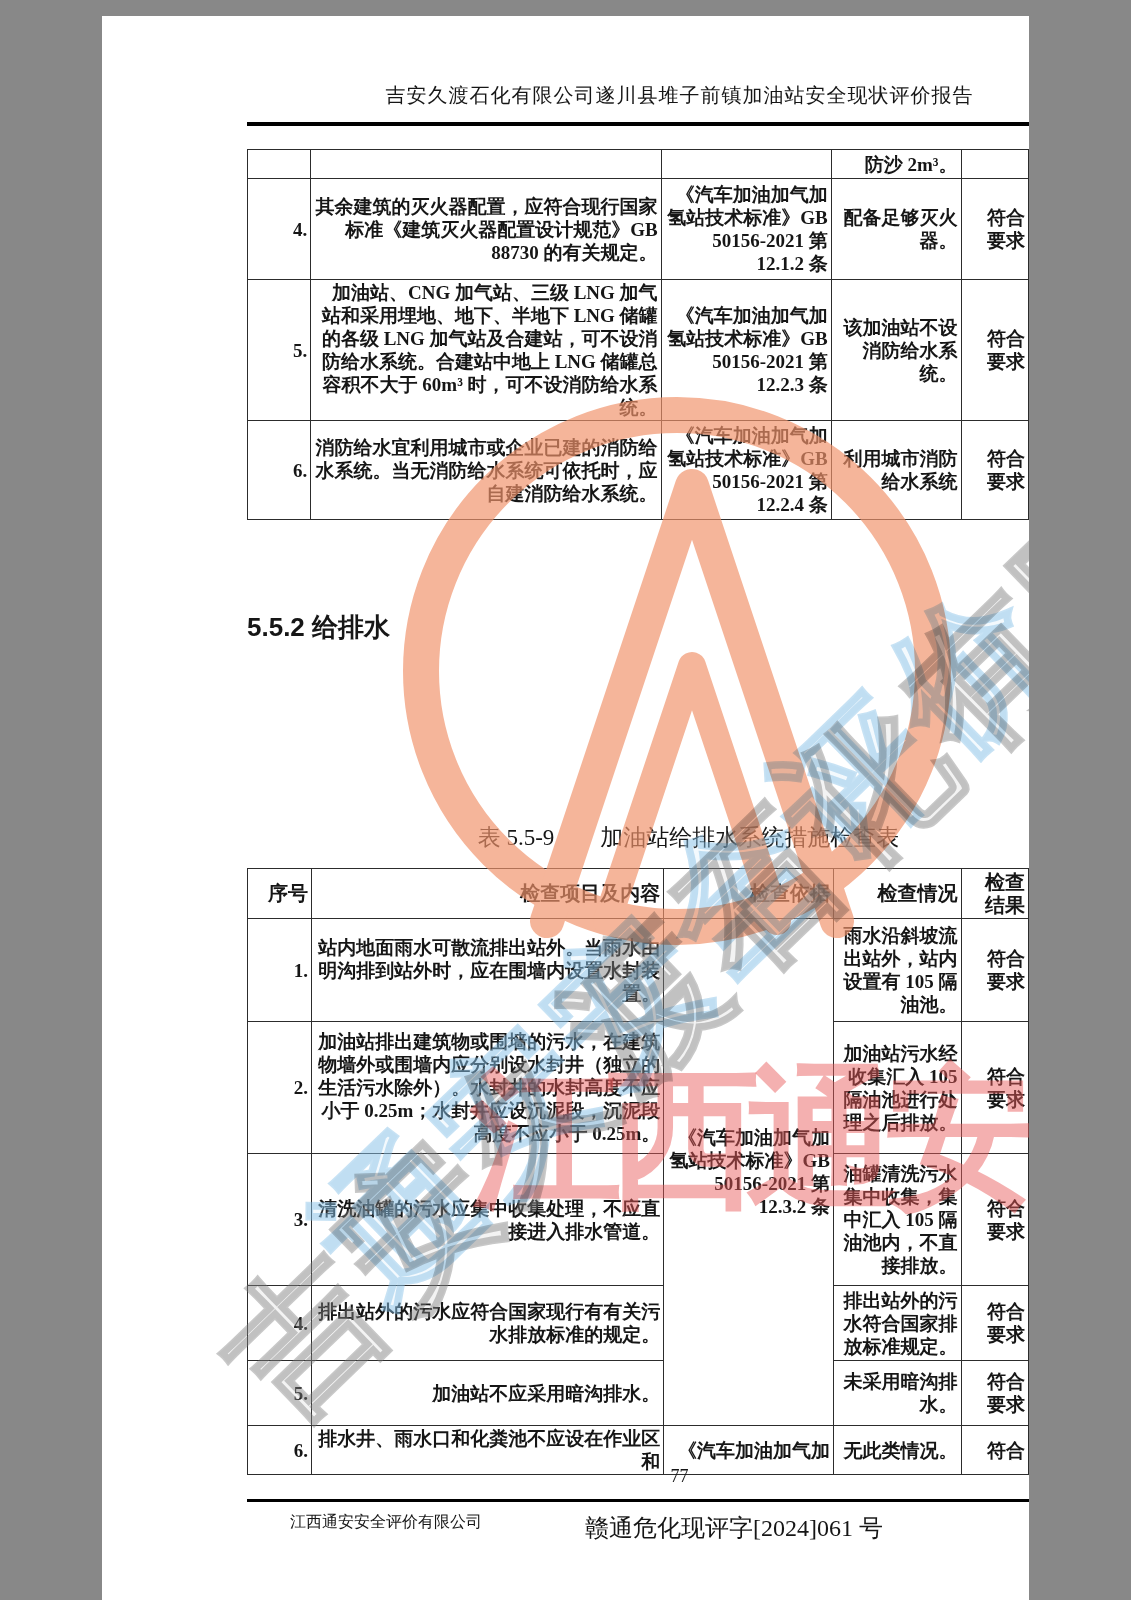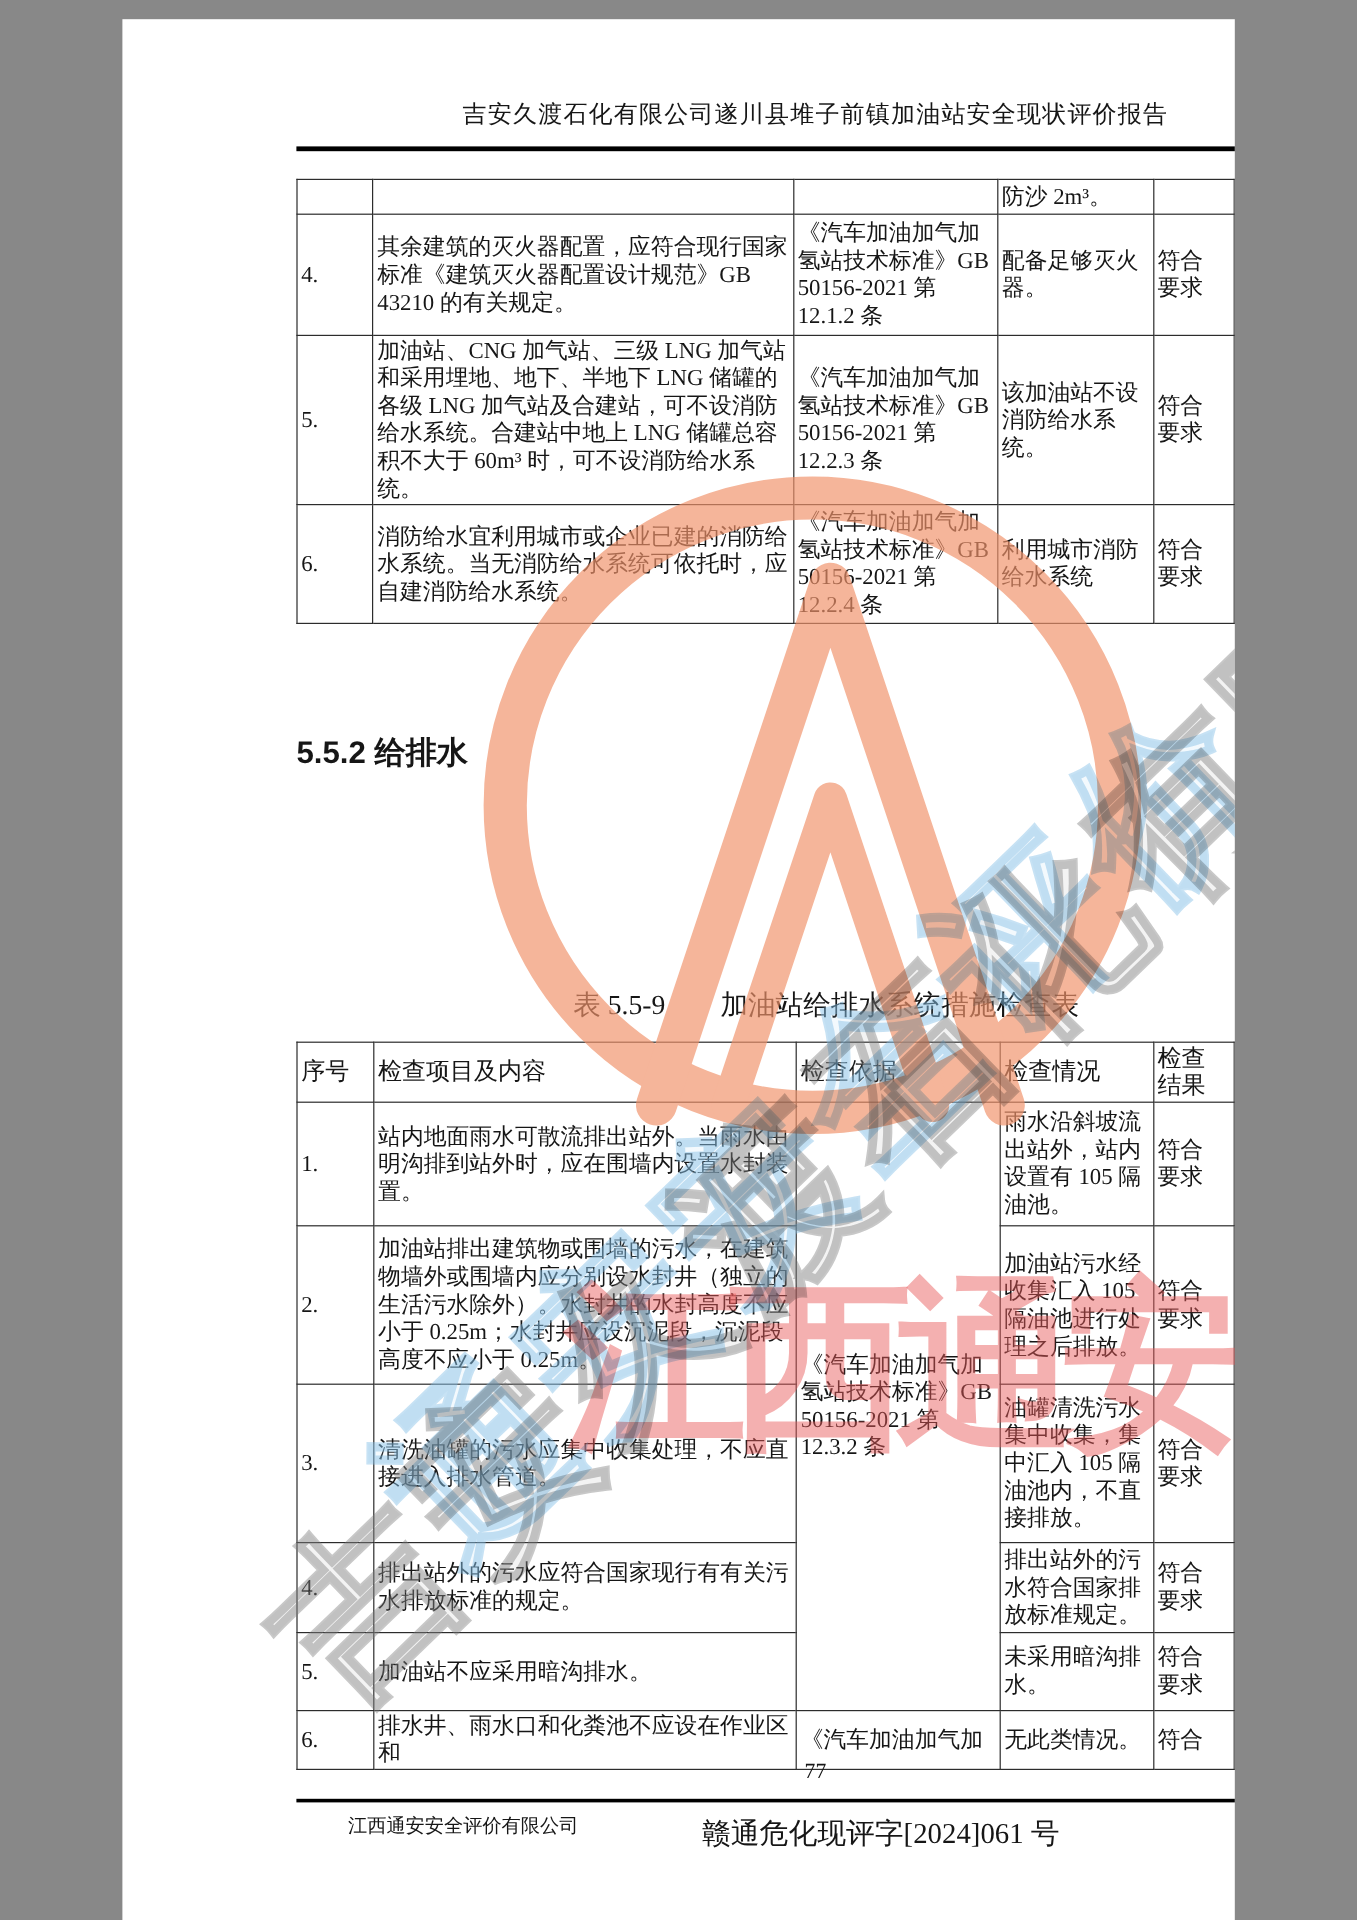--- a/index.html
+++ b/index.html
@@ -22,22 +22,22 @@
   #para1{top:492px;}
   #para2{top:650px;}
   .section-heading{position:absolute;left:145px;top:594px;
     font-family:"Liberation Sans","DejaVu Sans",sans-serif;font-weight:bold;font-size:26px;}
   .table-caption{position:absolute;left:145px;top:806px;width:883px;text-align:center;font-size:23px;}
   
   table.check{border-collapse:collapse;table-layout:fixed;position:absolute;left:145px;background:transparent;}
   #table1{top:133px;}
   #table2{top:852px;}
   table.check td, table.check th{
-    border:1.5px solid #2c2c2c;text-align:left;vertical-align:middle;
-    font-size:19px;line-height:23px;font-weight:normal;padding:1px 3px;overflow:hidden;
+    border:1.5px solid #2c2c2c;text-align:right;vertical-align:middle;
+    font-size:19px;line-height:23px;font-weight:bold;padding:1px 3px;overflow:hidden;
   }
   table.check th{font-size:20px;}
   
   .wm{position:absolute;inset:0;pointer-events:none;z-index:5;}
   .wm > *{position:absolute;mix-blend-mode:multiply;}
   .wm-gray{
     left:80px;top:1300px;transform:rotate(-44deg);transform-origin:0 0;
     font-size:150px;font-weight:bold;white-space:nowrap;letter-spacing:8px;
     color:rgba(140,140,140,0.10);-webkit-text-stroke:3px rgba(125,125,125,0.42);
   }
@@ -71,21 +71,21 @@
     <tbody>
         <tr style="height: 29px;">
           <td></td>
           <td></td>
           <td></td>
           <td>防沙 2m³。</td>
           <td></td>
         </tr>
         <tr style="height: 101px;">
           <td>4.</td>
-          <td>其余建筑的灭火器配置，应符合现行国家标准《建筑灭火器配置设计规范》GB 43210 的有关规定。</td>
+          <td>其余建筑的灭火器配置，应符合现行国家标准《建筑灭火器配置设计规范》GB 88730 的有关规定。</td>
           <td>《汽车加油加气加<br>氢站技术标准》GB<br>50156-2021 第<br>12.1.2 条</td>
           <td>配备足够灭火<br>器。</td>
           <td>符合<br>要求</td>
         </tr>
         <tr style="height: 126px;">
           <td>5.</td>
           <td>加油站、CNG 加气站、三级 LNG 加气站和采用埋地、地下、半地下 LNG 储罐的各级 LNG 加气站及合建站，可不设消防给水系统。合建站中地上 LNG 储罐总容积不大于 60m³ 时，可不设消防给水系统。</td>
           <td>《汽车加油加气加<br>氢站技术标准》GB<br>50156-2021 第<br>12.2.3 条</td>
           <td>该加油站不设<br>消防给水系<br>统。</td>
           <td>符合<br>要求</td>

